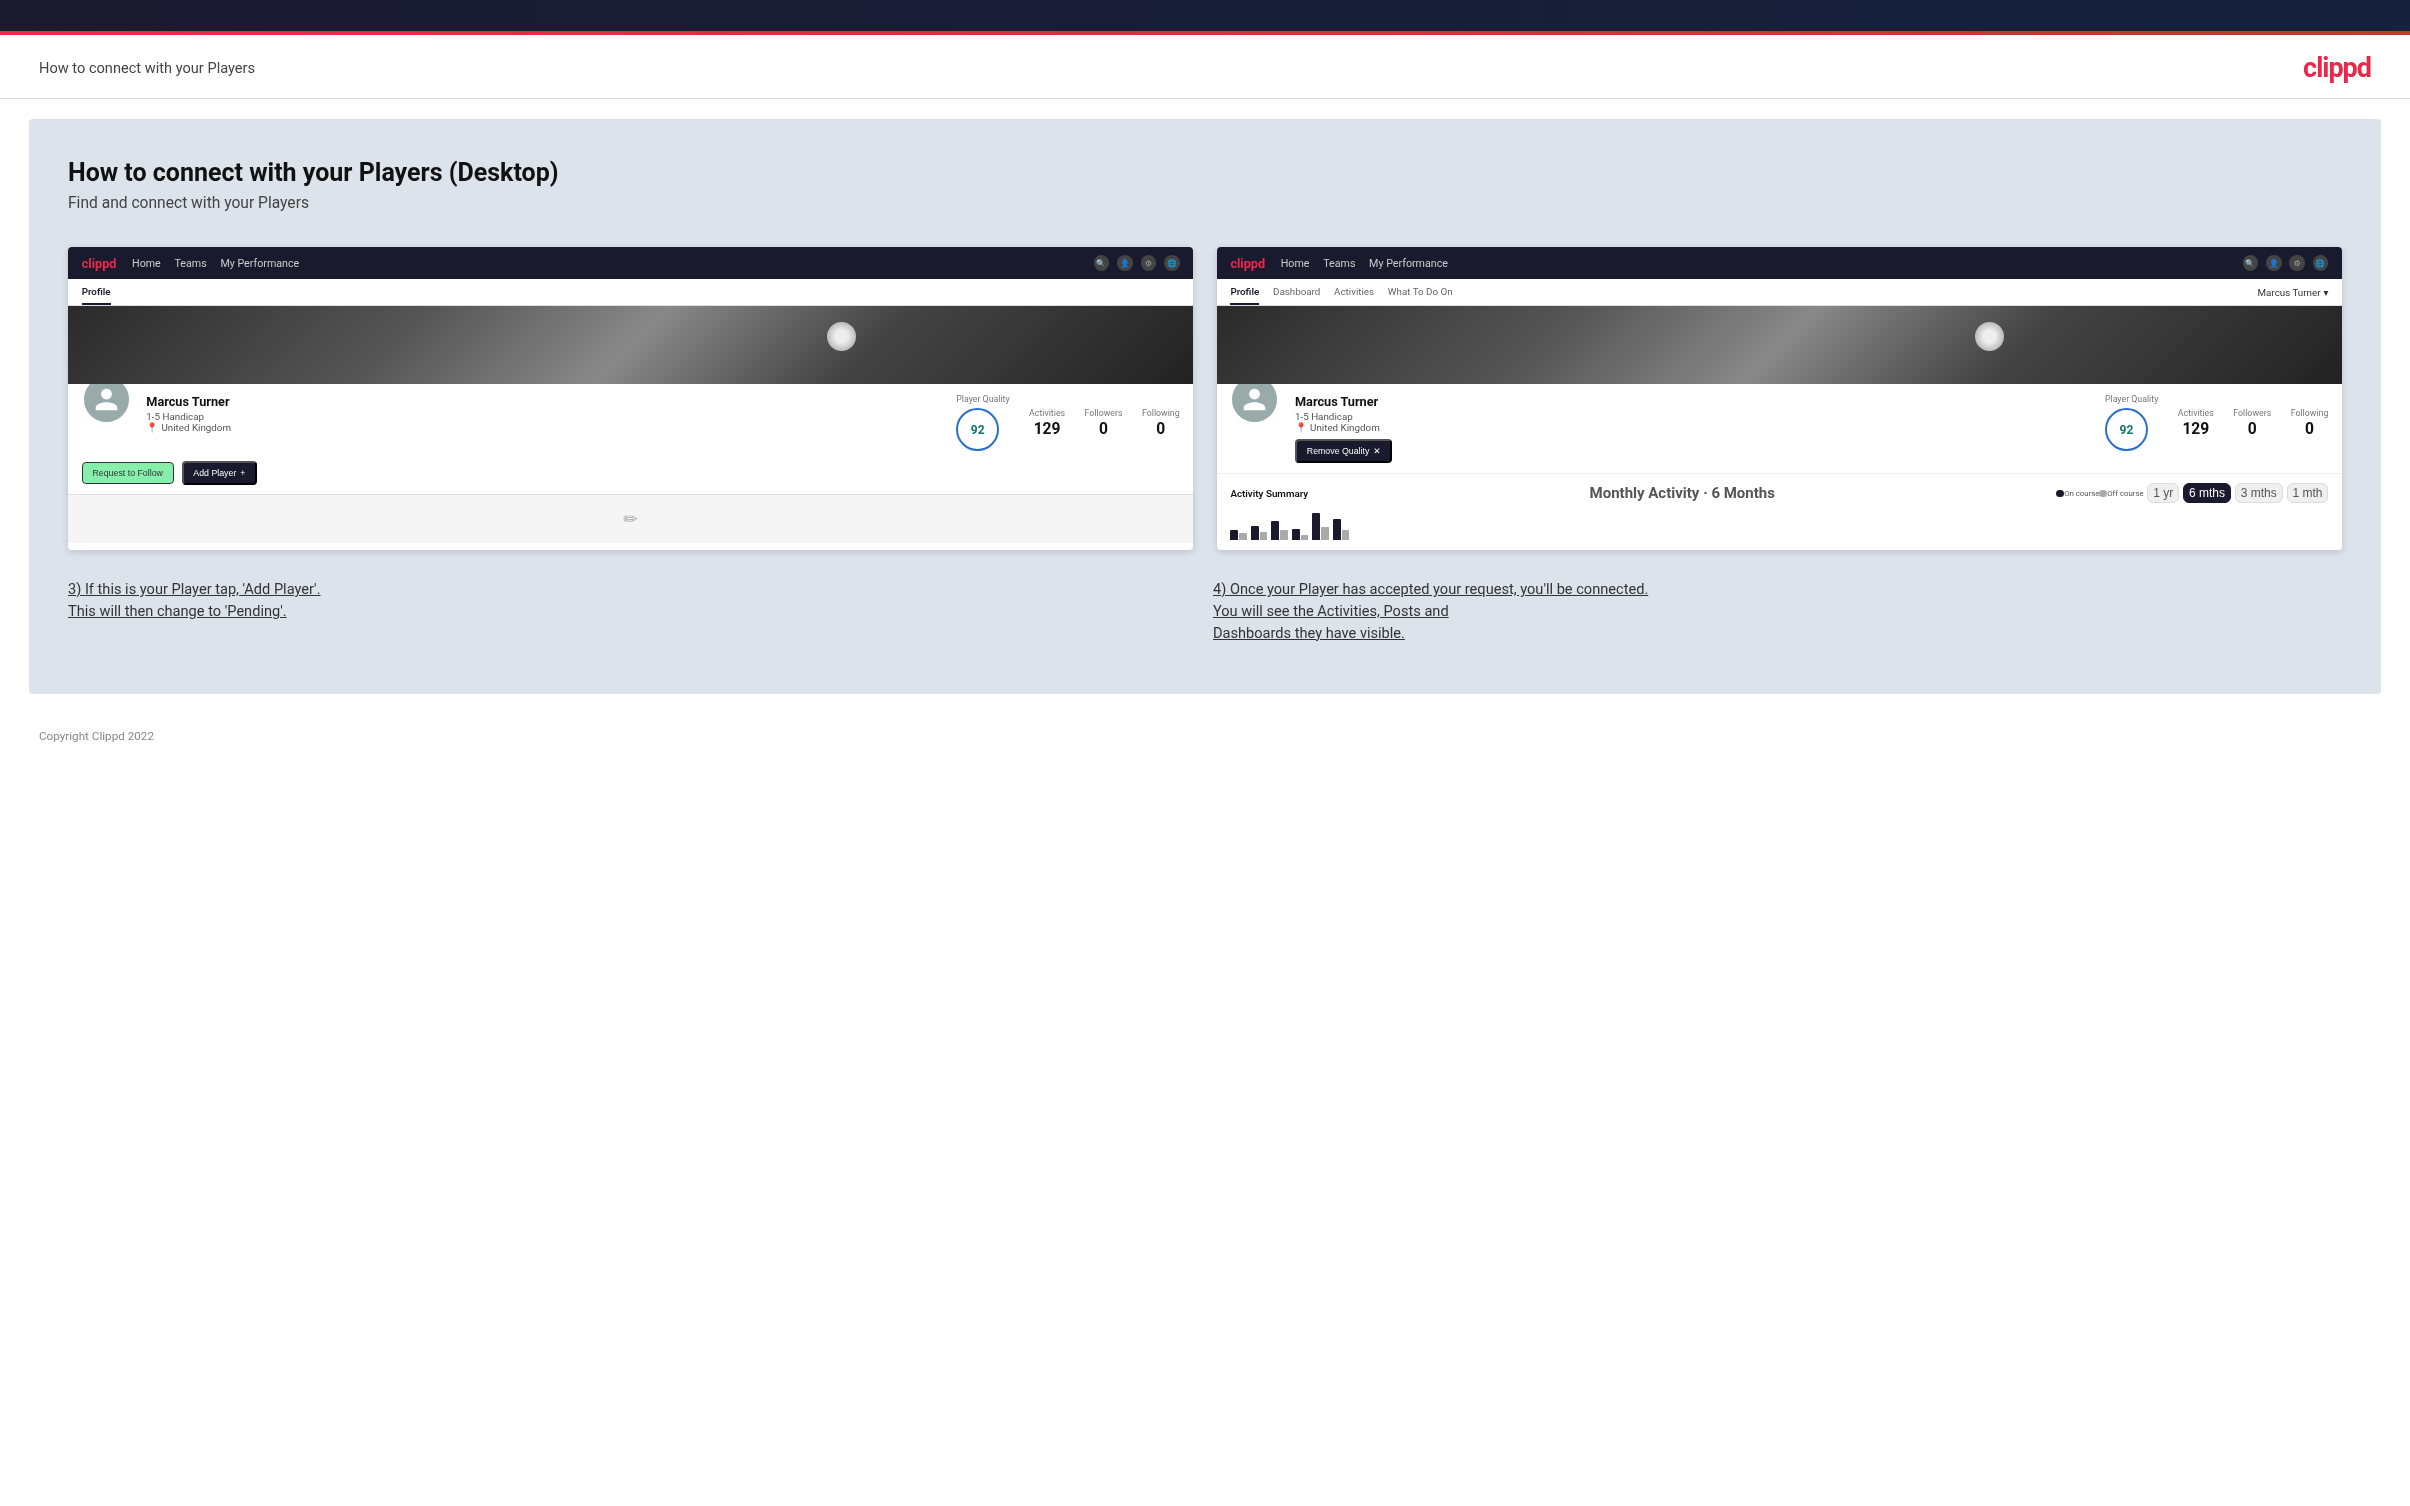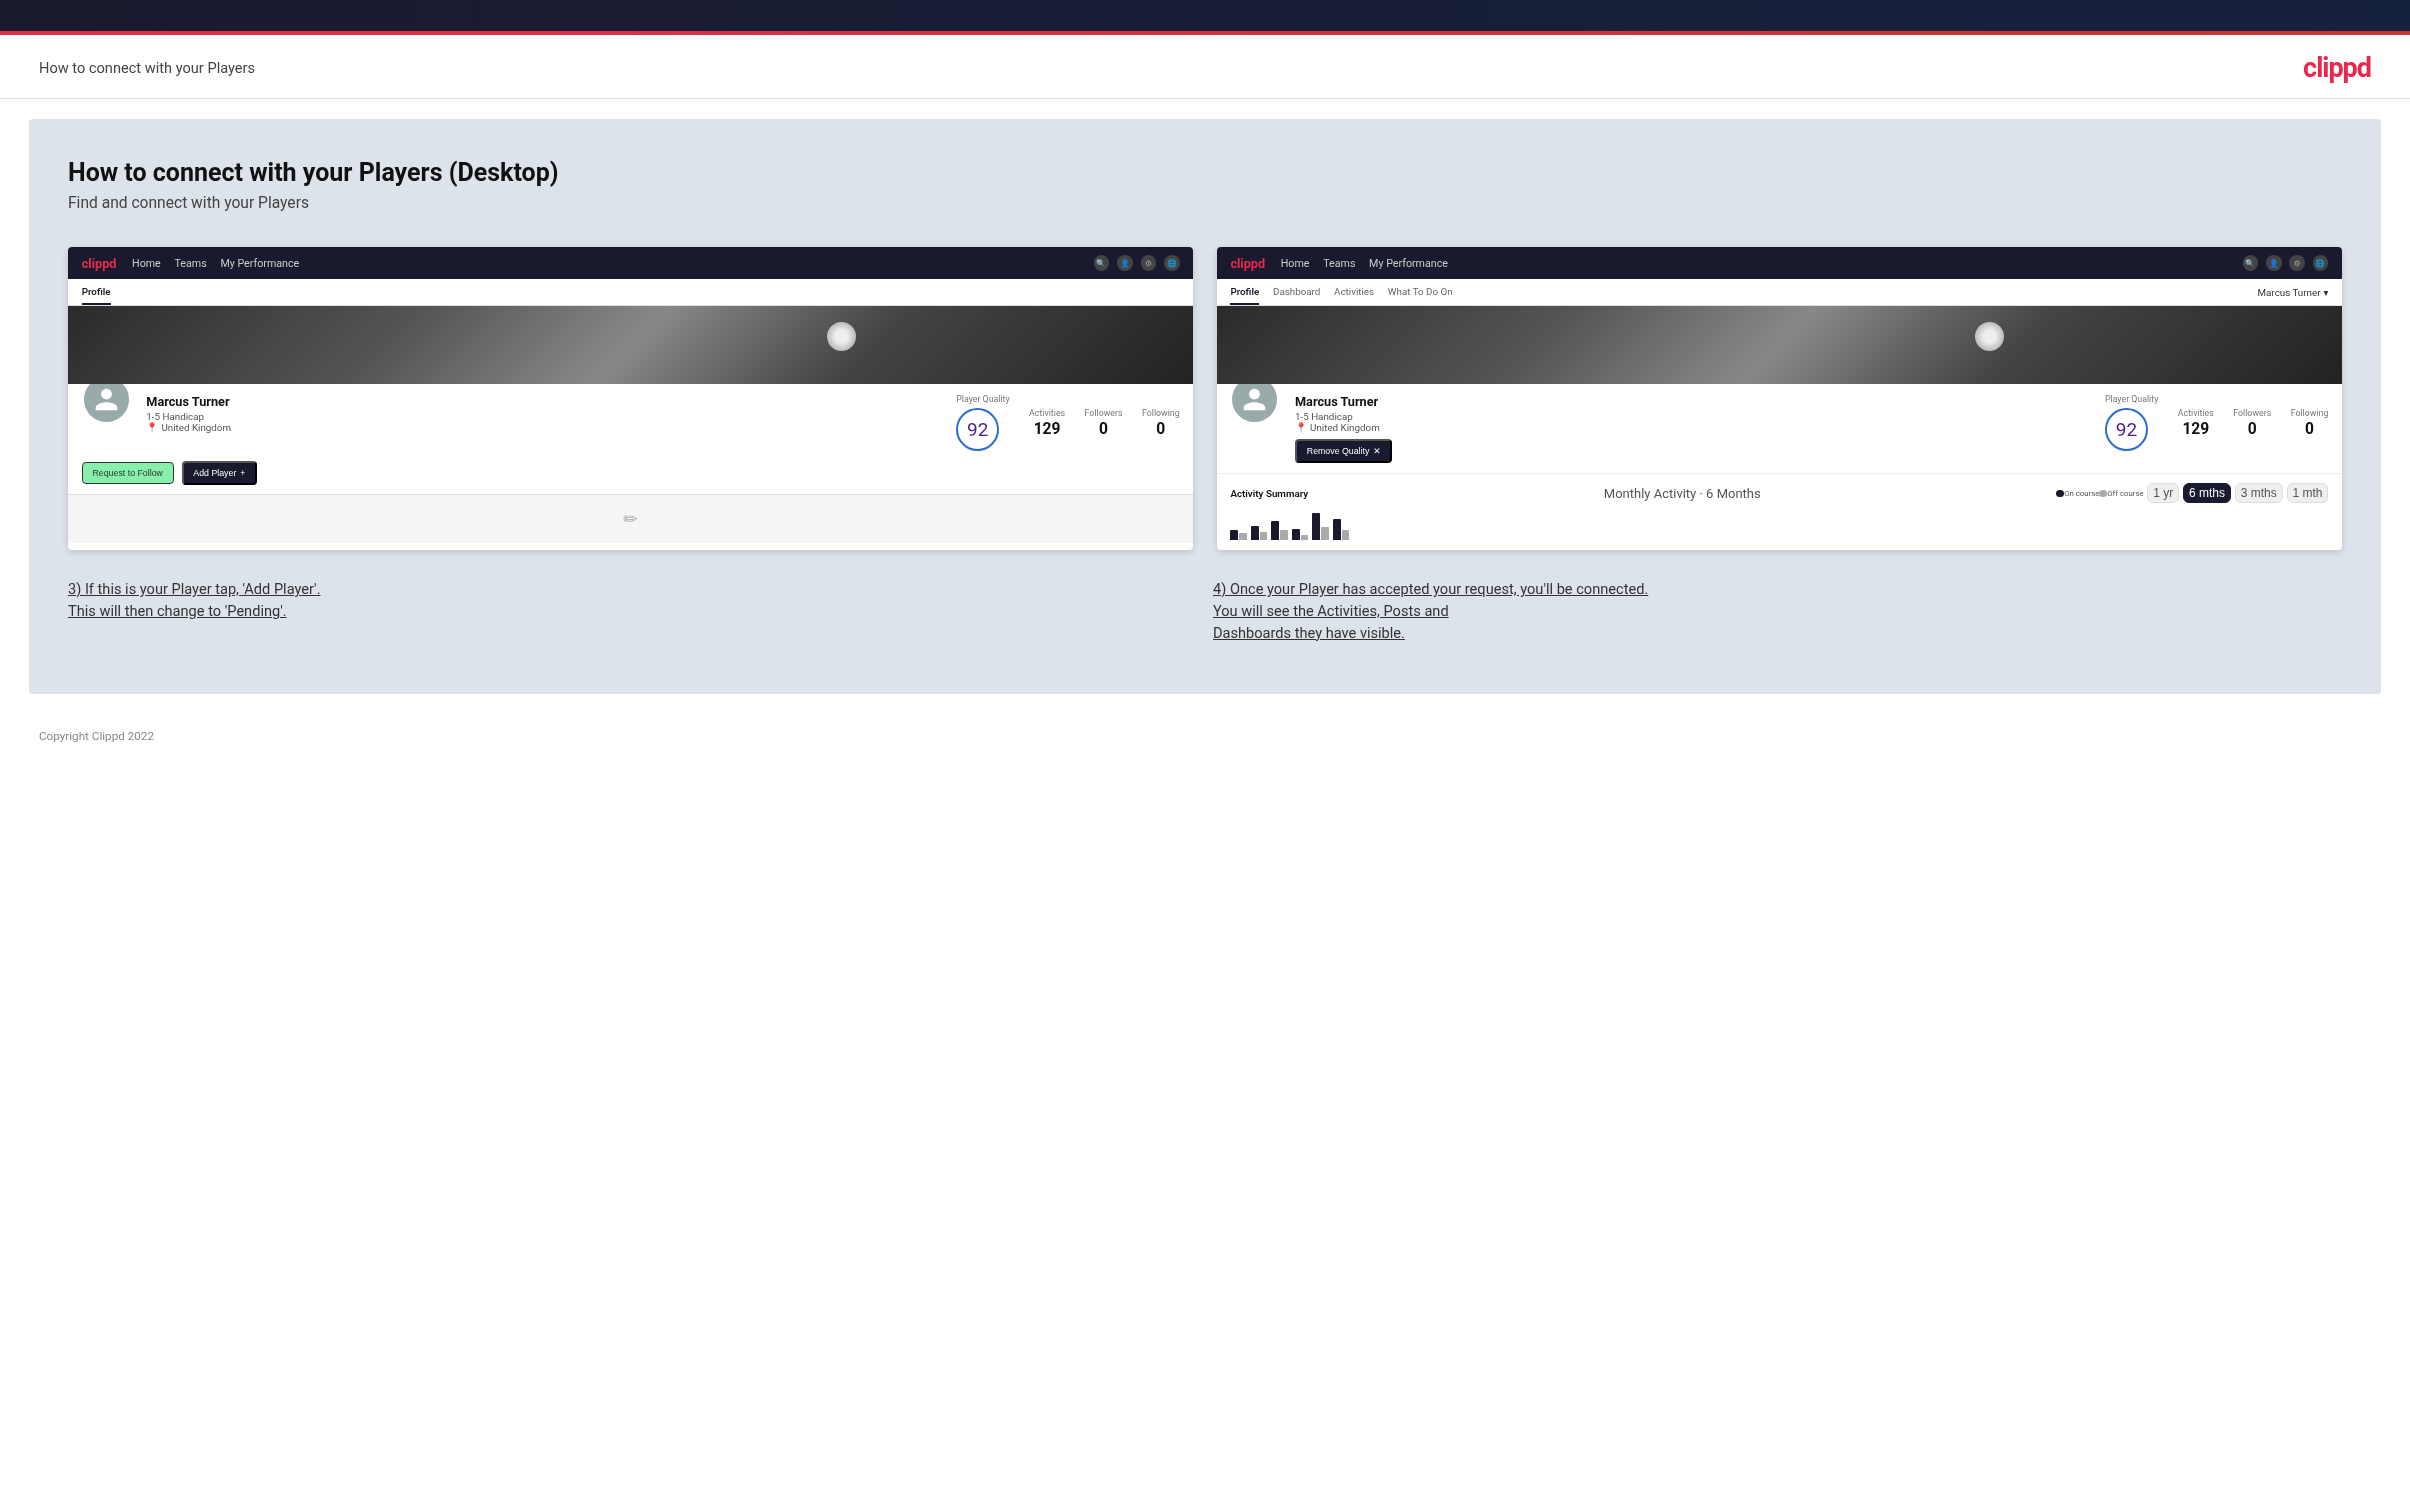--- a/index.html
+++ b/index.html
@@ -214,23 +214,23 @@
     }
 
     .quality-circle {
       width: 43px;
       height: 43px;
       border-radius: 50%;
       border: 2.9px solid #2a6fc9;
       display: flex;
       align-items: center;
       justify-content: center;
-      font-size: 19px;
-      font-weight: 400;
-      color: #4c1d95;
+      font-size: 12px;
+      font-weight: 700;
+      color: #0f766e;
     }
     .quality-group {
       text-align: center;
     }
     .quality-label {
       font-size: 8.8px;
       color: #777;
       margin-bottom: 3.9px;
     }
 
@@ -294,22 +294,23 @@
       justify-content: space-between;
       align-items: center;
       margin-bottom: 7.8px;
     }
     .activity-title {
       font-size: 9.8px;
       font-weight: 600;
       color: #111;
     }
     .activity-period {
-      font-size: 13px;
+      font-size: 15px;
       color: #555;
+      font-weight: bold;
     }
     .activity-controls {
       display: flex;
       gap: 3.9px;
       align-items: center;
     }
     .activity-legend {
       display: flex;
       gap: 0;
       align-items: center;

